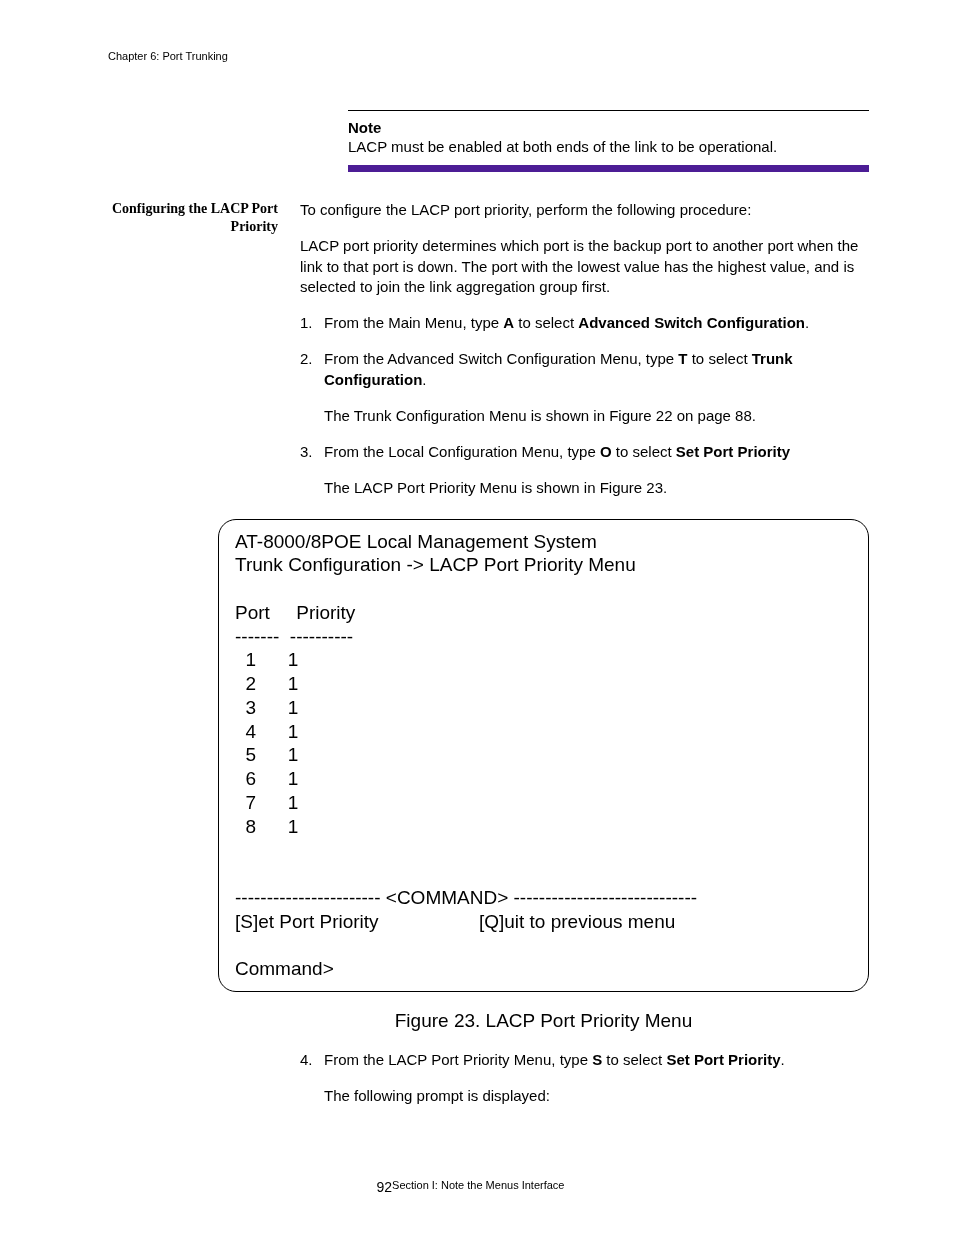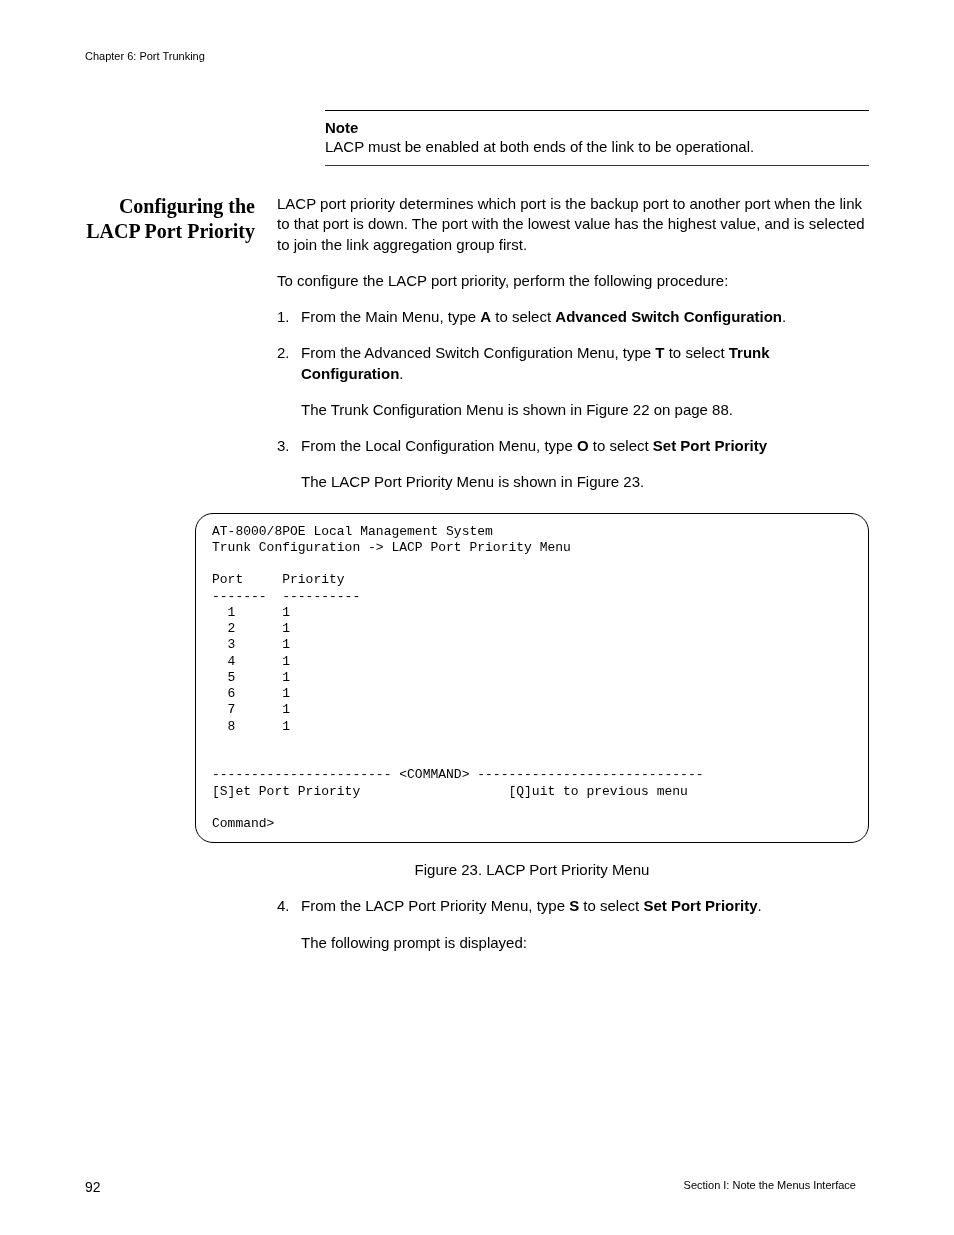--- a/index.html
+++ b/index.html
@@ -3,35 +3,35 @@
   <meta charset="utf-8">
   <style>
     body {
       margin: 0;
       padding: 0;
       font-family: Arial, Helvetica, sans-serif;
       background: #fff;
       width: 954px;
     }
     .page {
-      padding: 50px 85px 40px 85px;
+      padding: 50px 85px 40px 108px;
       box-sizing: border-box;
       min-height: 1235px;
       position: relative;
       border-radius: 7px;
     }
     .chapter-header {
       font-size: 11px;
       margin-bottom: 48px;
     }
     .note-block {
       margin-left: 240px;
       margin-right: 0;
       border-top: 1px solid #000;
-      border-bottom: 1px solid #4c1d95;
+      border-bottom: 7px solid #4c1d95;
       padding: 8px 0 10px 0;
       margin-bottom: 28px;
     }
     .note-title {
       font-weight: bold;
       font-size: 15px;
       margin-bottom: 2px;
     }
     .note-body {
       font-size: 15px;
@@ -39,21 +39,21 @@
     .section-row {
       display: flex;
       align-items: flex-start;
       margin-bottom: 0;
     }
     .section-heading {
       width: 170px;
       flex-shrink: 0;
       font-family: "Times New Roman", Times, serif;
       font-weight: bold;
-      font-size: 20px;
+      font-size: 14px;
       text-align: right;
       padding-right: 22px;
       line-height: 1.25;
     }
     .section-content {
       flex: 1;
       font-size: 15px;
       line-height: 1.35;
     }
     .para {
@@ -75,62 +75,62 @@
     }
     .bold {
       font-weight: bold;
     }
     .terminal-box {
       margin-top: 4px;
       margin-bottom: 18px;
       border: 1px solid #000;
       border-radius: 18px;
       padding: 10px 16px 10px 16px;
-      font-family: Liberation Mono, monospace;
-      font-size: 13px;
+      font-family: Liberation Sans, sans-serif;
+      font-size: 19px;
       line-height: 1.25;
       white-space: pre;
       margin-left: 110px;
       margin-right: 0;
     }
     .figure-caption {
       text-align: center;
-      font-size: 15px;
+      font-size: 19px;
       margin-bottom: 18px;
       margin-left: 110px;
     }
     .footer {
       position: absolute;
       bottom: 40px;
       left: 85px;
       right: 98px;
       display: flex;
-      justify-content: space-between;
+      justify-content: center;
       font-size: 11px;
     }
     .page-num {
       font-size: 14px;
     }
   </style>
 </head>
 <body>
 
 <div class="page">
   <div class="chapter-header">Chapter 6: Port Trunking</div>
 
   <div class="note-block">
     <div class="note-title">Note</div>
     <div class="note-body">LACP must be enabled at both ends of the link to be operational.</div>
   </div>
 
   <div class="section-row">
     <div class="section-heading">Configuring the LACP Port Priority</div>
     <div class="section-content">
+      <div class="para">To configure the LACP port priority, perform the following procedure:</div>
       <div class="para">LACP port priority determines which port is the backup port to another port when the link to that port is down. The port with the lowest value has the highest value, and is selected to join the link aggregation group first.</div>
-      <div class="para">To configure the LACP port priority, perform the following procedure:</div>
 
       <div class="ol-item">
         <div class="ol-num">1.</div>
         <div class="ol-body">
           <span>From the Main Menu, type </span><span class="bold">A</span><span> to select </span><span class="bold">Advanced Switch Configuration</span><span>.</span>
         </div>
       </div>
 
       <div class="ol-item">
         <div class="ol-num">2.</div>

